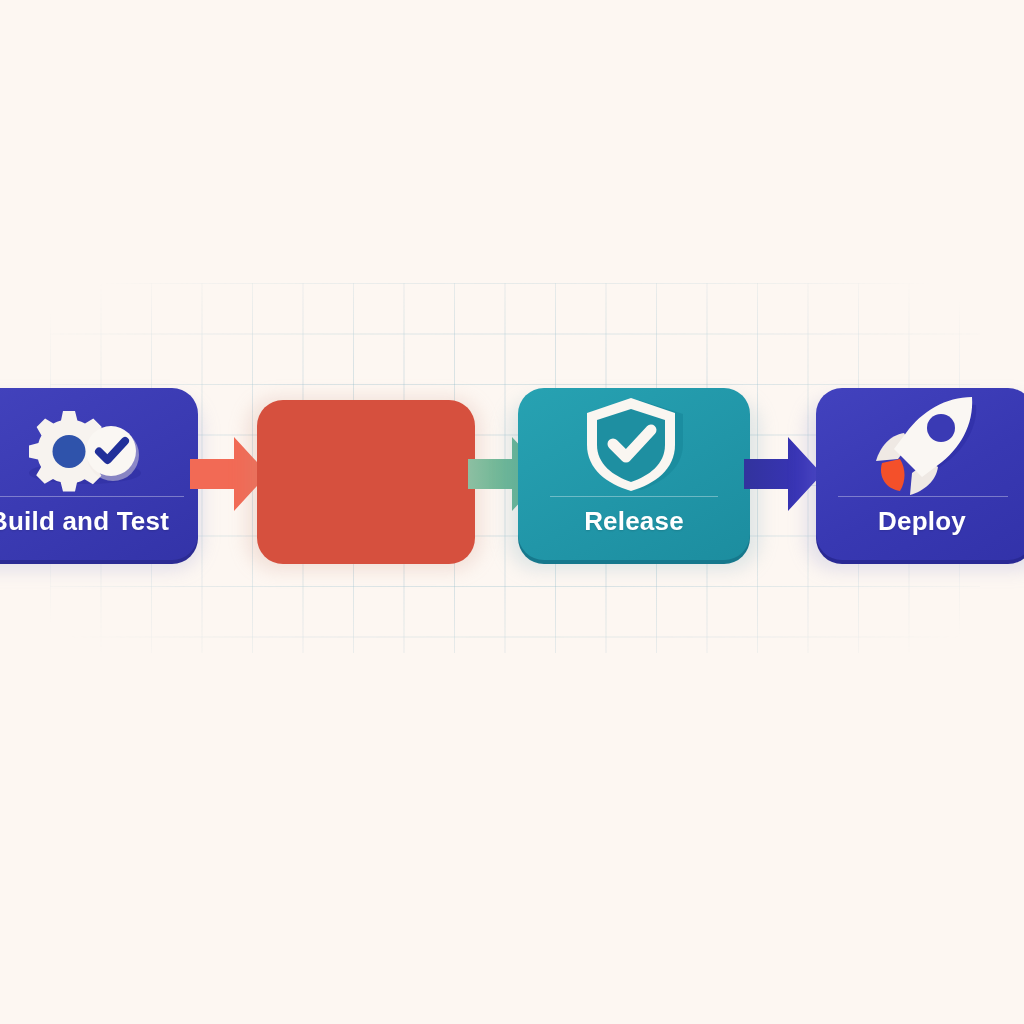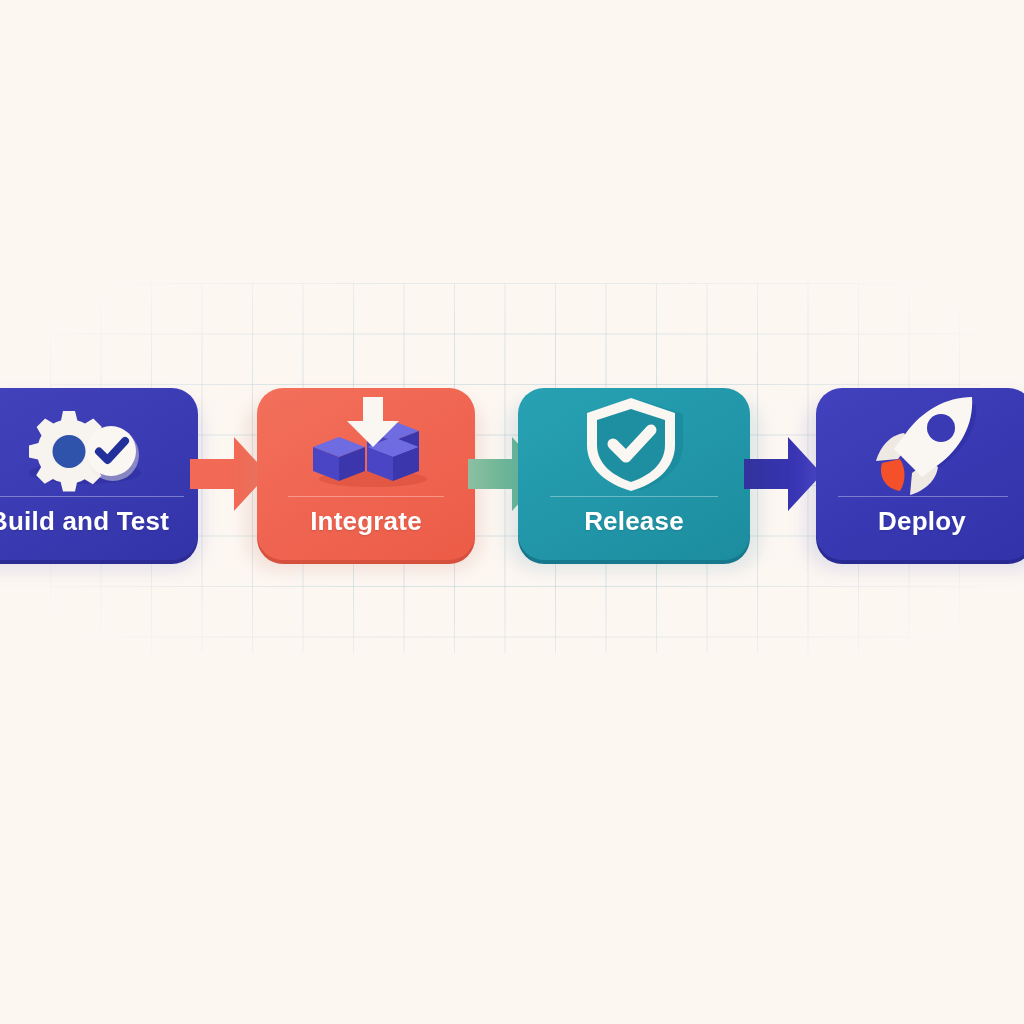--- a/index.html
+++ b/index.html
@@ -86,49 +86,20 @@
     </div>
 
     <div class="arrow" style="left:190px;">
       <svg width="78" height="74" viewBox="0 0 78 74">
         <path d="M0 22 H44 V0 L78 37 L44 74 V52 H0 Z" fill="#f26a55"></path>
       </svg>
     </div>
 
     <div class="card-soft" style="left:247px;top:10px;width:234px;height:172px;background:rgba(200,140,125,.22);"></div>
     <div class="card-rim" style="left:257px;top:12px;width:218px;height:164px;background:#d6503e;"></div>
-    <div class="card" style="left:257px;width:218px;background:linear-gradient(150deg,#f3705b 0%,#ef6450 55%,#ec5c47 100%);">
-      <div class="icon-wrap">
-        <svg width="130" height="92" viewBox="0 0 130 92" aria-hidden="true">
-          <ellipse cx="72" cy="82" rx="54" ry="8" fill="#d9503d" opacity=".6"></ellipse>
-
-          <g>
-            <path d="M66 34 L92 24 L118 34 L92 44 Z" fill="#6e6ce0"></path>
-            <path d="M66 34 L92 44 L92 68 L66 58 Z" fill="#4a45c4"></path>
-            <path d="M118 34 L92 44 L92 68 L118 58 Z" fill="#3b36ab"></path>
-          </g>
-
-          <g>
-            <path d="M12 50 L38 40 L64 50 L38 60 Z" fill="#6e6ce0"></path>
-            <path d="M12 50 L38 60 L38 84 L12 74 Z" fill="#4a45c4"></path>
-            <path d="M64 50 L38 60 L38 84 L64 74 Z" fill="#3b36ab"></path>
-          </g>
-
-          <g>
-            <path d="M66 50 L92 40 L118 50 L92 60 Z" fill="#6e6ce0"></path>
-            <path d="M66 50 L92 60 L92 84 L66 74 Z" fill="#4a45c4"></path>
-            <path d="M118 50 L92 60 L92 84 L118 74 Z" fill="#3b36ab"></path>
-          </g>
-
-          <path d="M62 0 H82 V24 H98 L72 50 L46 24 H62 Z" fill="#faf6f1"></path>
-        </svg>
-      </div>
-      <div class="divider"></div>
-      <div class="card-label">Integrate</div>
-    </div>
 
     <div class="arrow" style="left:468px;">
       <svg width="78" height="74" viewBox="0 0 78 74">
         <defs>
           <linearGradient id="g2" x1="0" y1="0" x2="1" y2="0">
             <stop offset="0" stop-color="#8dbfa2"></stop>
             <stop offset="1" stop-color="#46ac86"></stop>
           </linearGradient>
         </defs>
         <path d="M0 22 H44 V0 L78 37 L44 74 V52 H0 Z" fill="url(#g2)"></path>

